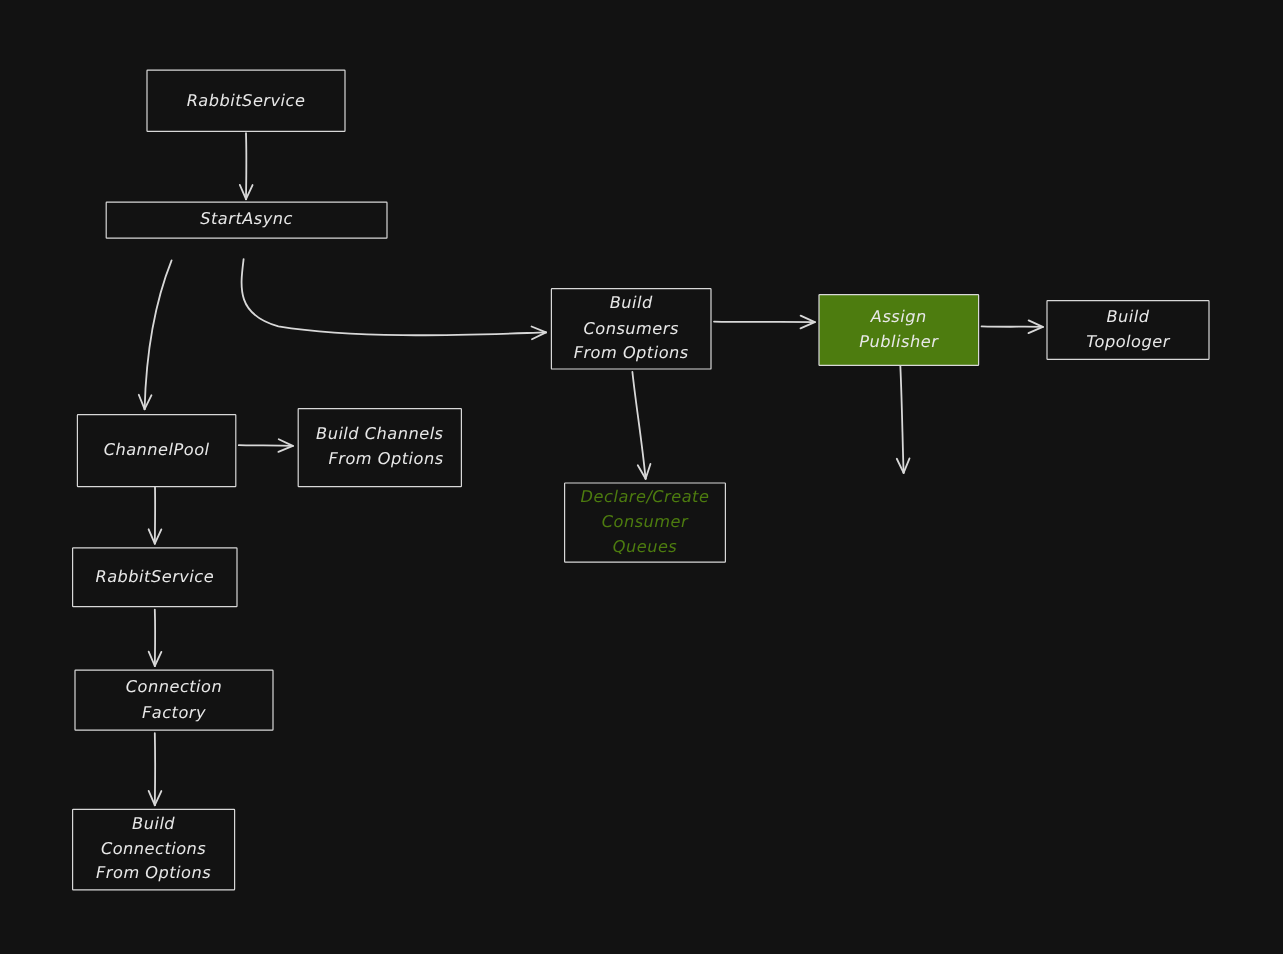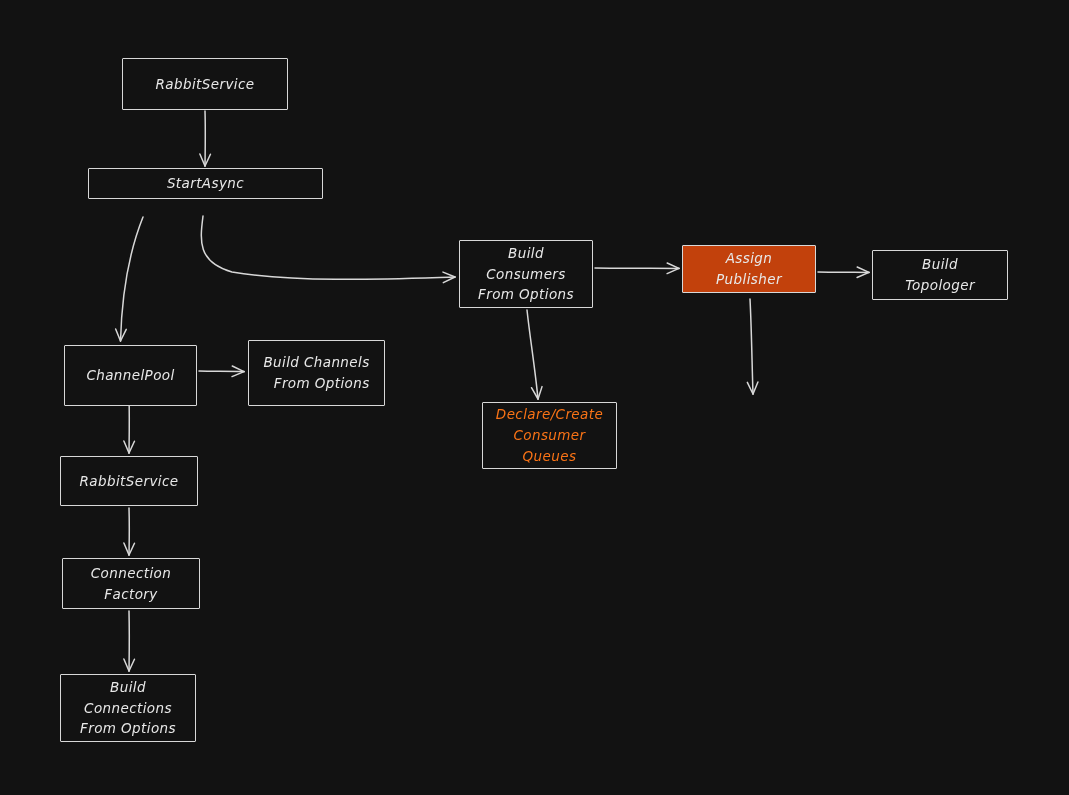--- a/index.html
+++ b/index.html
@@ -135,28 +135,28 @@
           <line x1="753" y1="394" x2="757.9279661709136" y2="381.9702390124188" stroke="#d8d8d8" stroke-width="1.5" stroke-linecap="round"></line>
         </g>
       </g>
     </svg>
 <div class="node" style="left: 122px; top: 58px; width: 166px; height: 52px; border-color: rgb(216, 216, 216); color: rgb(232, 232, 232); background: rgb(18, 18, 18);"><span class="node-label">RabbitService</span></div>
     <div class="node" style="left: 88px; top: 168px; width: 235px; height: 31px; border-color: rgb(216, 216, 216); color: rgb(232, 232, 232); background: rgb(18, 18, 18);"><span class="node-label">StartAsync</span></div>
     <div class="node" style="left: 64px; top: 345px; width: 133px; height: 61px; border-color: rgb(216, 216, 216); color: rgb(232, 232, 232); background: rgb(18, 18, 18);"><span class="node-label">ChannelPool</span></div>
     <div class="node" style="left: 248px; top: 340px; width: 137px; height: 66px; border-color: rgb(216, 216, 216); color: rgb(232, 232, 232); background: rgb(18, 18, 18); text-align: right;"><span class="node-label">Build Channels
 From Options</span></div>
     <div class="node" style="left: 60px; top: 456px; width: 138px; height: 50px; border-color: rgb(216, 216, 216); color: rgb(232, 232, 232); background: rgb(18, 18, 18);"><span class="node-label">RabbitService</span></div>
-    <div class="node" style="left: 62px; top: 558px; width: 138px; height: 51px; border-color: rgb(216, 216, 216); color: rgb(232, 232, 232); background: rgb(18, 18, 18);"><span class="node-label">Connection
+    <div class="node" style="left: 62px; top: 558px; width: 166px; height: 51px; border-color: rgb(216, 216, 216); color: rgb(232, 232, 232); background: rgb(18, 18, 18);"><span class="node-label">Connection
 Factory</span></div>
     <div class="node" style="left: 60px; top: 674px; width: 136px; height: 68px; border-color: rgb(216, 216, 216); color: rgb(232, 232, 232); background: rgb(18, 18, 18);"><span class="node-label">Build
 Connections
 From Options</span></div>
     <div class="node" style="left: 459px; top: 240px; width: 134px; height: 68px; border-color: rgb(216, 216, 216); color: rgb(232, 232, 232); background: rgb(18, 18, 18);"><span class="node-label">Build
 Consumers
 From Options</span></div>
-    <div class="node" style="left: 470px; top: 402px; width: 135px; height: 67px; border-color: rgb(216, 216, 216); color: #f97316; background: rgb(18, 18, 18); margin-left: 12px;"><span class="node-label">Declare/Create
+    <div class="node" style="left: 470px; top: 402px; width: 135px; height: 67px; border-color: rgb(216, 216, 216); color: #4d7c0f; background: rgb(18, 18, 18);"><span class="node-label">Declare/Create
 Consumer
 Queues</span></div>
-    <div class="node" style="left: 682px; top: 245px; width: 134px; height: 48px; border-color: rgb(216, 216, 216); color: rgb(232, 232, 232); background: #c2410c;"><span class="node-label">Assign
+    <div class="node" style="left: 682px; top: 245px; width: 134px; height: 60px; border-color: rgb(216, 216, 216); color: rgb(232, 232, 232); background: #4d7c0f;"><span class="node-label">Assign
 Publisher</span></div>
     <div class="node" style="left: 872px; top: 250px; width: 136px; height: 50px; border-color: rgb(216, 216, 216); color: rgb(232, 232, 232); background: rgb(18, 18, 18);"><span class="node-label">Build
 Topologer</span></div>
   </div>
 
 </body></html>

